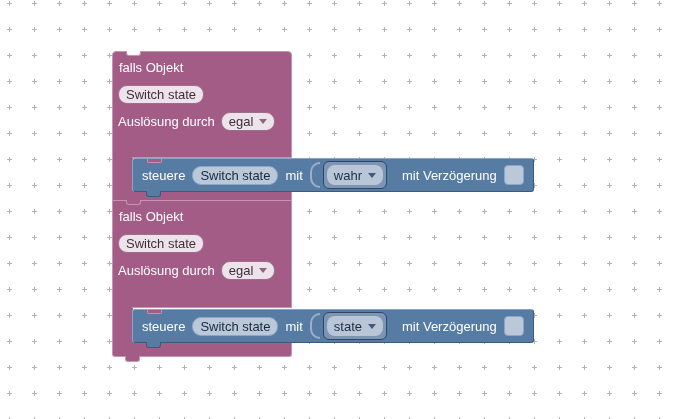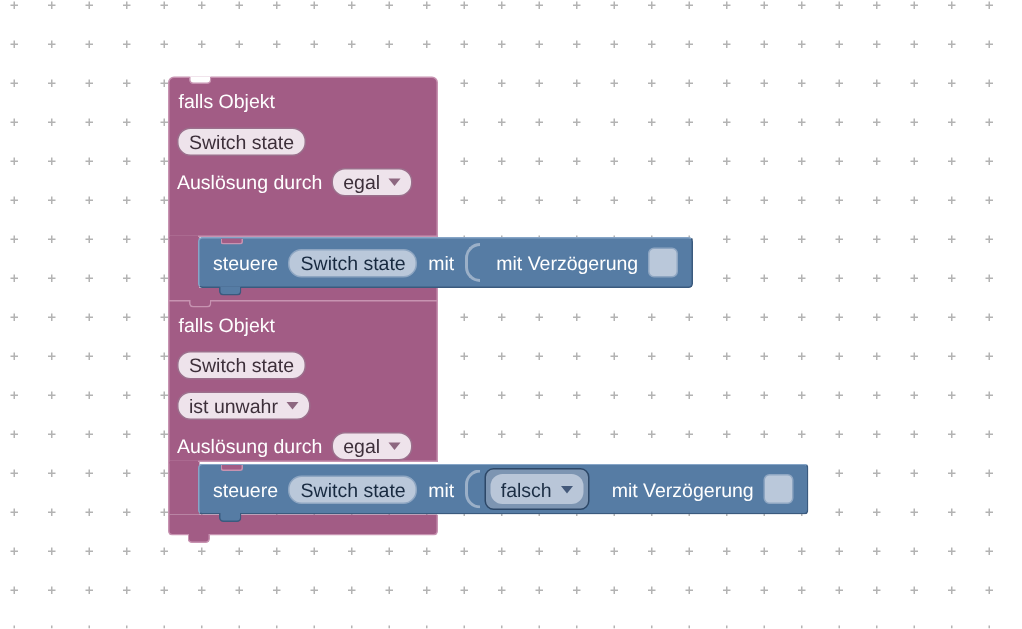--- a/index.html
+++ b/index.html
@@ -554,60 +554,60 @@
     <div class="p-notch"></div>
   </div>
 
   <div class="purple-group g2" style="top:200px;">
     <div class="p-head">
       <div class="p-row p-title">falls Objekt</div>
       <div class="p-row">
         <span class="pill pink">Switch state</span>
       </div>
       <div class="p-row">
-        <span class="pill pink">
-          <span>ist unwahr</span>
-          <span class="arrow"></span>
-        </span>
-      </div>
-      <div class="p-row">
         <span class="p-label">Auslösung durch</span>
         <span class="pill pink">
           <span>egal</span>
           <span class="arrow"></span>
         </span>
       </div>
     </div>
     <div class="p-left"></div>
     <div class="p-foot"></div>
     <div class="p-seam"></div>
     <div class="p-notch filled"></div>
     <div class="p-tab"></div>
   </div>
 
   <div class="blue-block" style="top:158px;">
     <div class="b-notch"></div>
     <span class="b-label">steuere</span>
     <span class="pill blue">Switch state</span>
     <span class="b-label">mit</span>
     <span class="socket"></span>
+    <span class="bool-block">
+      <span class="pill">
+        <span>wahr</span>
+        <span class="arrow blue"></span>
+      </span>
+    </span>
     <span class="b-label" style="margin-left:8px;">mit Verzögerung</span>
     <span class="checkbox"></span>
     <div class="b-tab"></div>
   </div>
 
   <div class="blue-block" style="top:309px;">
     <div class="b-notch"></div>
     <span class="b-label">steuere</span>
     <span class="pill blue">Switch state</span>
     <span class="b-label">mit</span>
     <span class="socket"></span>
     <span class="bool-block">
       <span class="pill">
-        <span>falsch</span>
+        <span>state</span>
         <span class="arrow blue"></span>
       </span>
     </span>
     <span class="b-label" style="margin-left:8px;">mit Verzögerung</span>
     <span class="checkbox"></span>
     <div class="b-tab"></div>
   </div>
 </div>
 
 </body></html>

